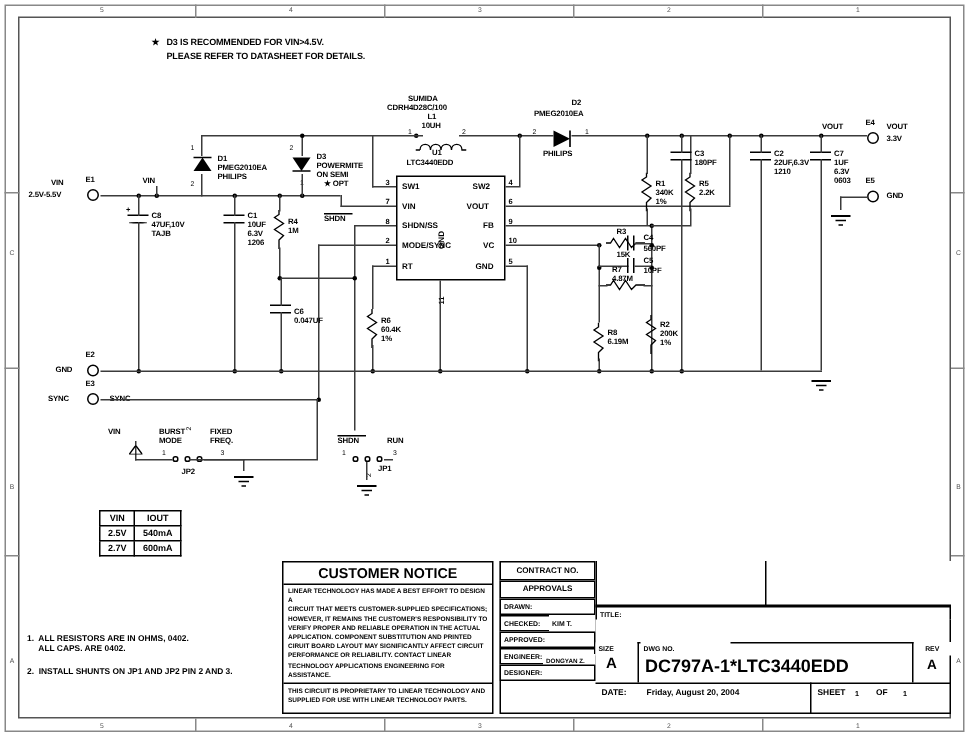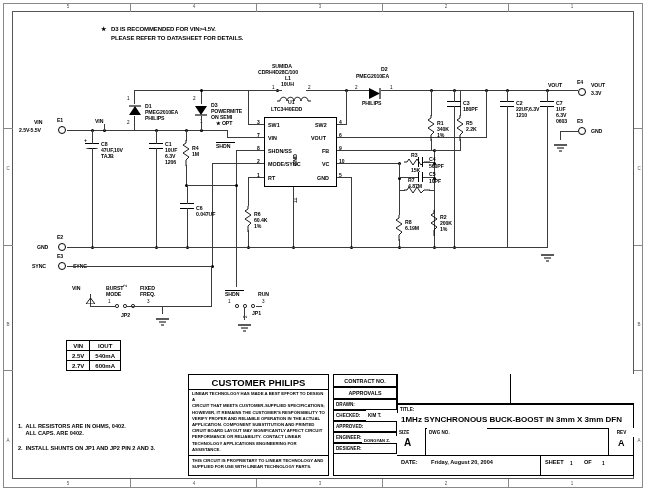--- a/index.html
+++ b/index.html
@@ -554,21 +554,21 @@
       </tr>
     </tbody>
       </table>
   </div>
 
   <div class="note" style="left:18px;top:423px;white-space:pre;">1.  ALL RESISTORS ARE IN OHMS, 0402.
      ALL CAPS. ARE 0402.</div>
   <div class="note" style="left:18px;top:445px;white-space:pre;">2.  INSTALL SHUNTS ON JP1 AND JP2 PIN 2 AND 3.</div>
 
   <div class="cn-box" style="left:188px;top:374px;width:141px;height:102px;">
-    <div class="cn-title">CUSTOMER PHILIPS</div>
+    <div class="cn-title">CUSTOMER NOTICE</div>
     <div class="cn-body" style="white-space:pre-line;">LINEAR TECHNOLOGY HAS MADE A BEST EFFORT TO DESIGN A
 CIRCUIT THAT MEETS CUSTOMER-SUPPLIED SPECIFICATIONS;
 HOWEVER, IT REMAINS THE CUSTOMER'S RESPONSIBILITY TO
 VERIFY PROPER AND RELIABLE OPERATION IN THE ACTUAL
 APPLICATION.  COMPONENT SUBSTITUTION AND PRINTED
 CIRUIT BOARD LAYOUT MAY SIGNIFICANTLY AFFECT CIRCUIT
 PERFORMANCE OR RELIABILITY.  CONTACT LINEAR
 TECHNOLOGY APPLICATIONS ENGINEERING FOR ASSISTANCE.</div>
     <div class="cn-foot" style="white-space:pre-line;">THIS CIRCUIT IS PROPRIETARY TO LINEAR TECHNOLOGY AND
 SUPPLIED FOR USE WITH LINEAR TECHNOLOGY PARTS.</div>
@@ -597,26 +597,26 @@
   <div class="ltsub" style="position:absolute;left:437px;top:396px;">TECHNOLOGY</div>
   <div class="addr" style="left:513px;top:376px;white-space:pre-line;">1630 McCarthy Blvd.
 Milpitas, CA 95035
 Phone: (408)432-1900
 Fax: (408)434-0507
 LTC Confidential-For Customer Use Only</div>
   <div class="box" style="left:397px;top:374px;width:237px;height:30px;border-top:none;border-right:none;border-bottom-width:1px;"></div>
   <div class="zline" style="left:510px;top:374px;width:1px;height:30px;background:#000;"></div>
 
   <div class="tb" style="left:397px;top:404px;width:237px;height:9px;border-bottom:none;">TITLE:</div>
-  <div class="ttl" style="left:401px;top:415px;">1MHz SYNCHRONOUS BUCK-BOOST IN 3mm X 3mm DFN</div>
   <div class="zline" style="left:397px;top:428px;width:237px;height:1px;background:#000;"></div>
 
   <div class="tb" style="left:397px;top:428px;width:28px;height:9px;border:none;">SIZE</div>
   <div class="szA" style="left:404px;top:437px;">A</div>
   <div class="tb" style="left:427px;top:428px;width:60px;height:9px;border:none;">DWG NO.</div>
+  <div class="dwg" style="left:430px;top:437px;">DC797A-1*LTC3440EDD</div>
   <div class="tb c" style="left:609px;top:428px;width:25px;height:9px;border:none;">REV</div>
   <div class="revA" style="left:618px;top:438px;">A</div>
   <div class="zline" style="left:425px;top:428px;width:1px;height:27px;background:#000;"></div>
   <div class="zline" style="left:608px;top:428px;width:1px;height:27px;background:#000;"></div>
   <div class="zline" style="left:397px;top:455px;width:237px;height:1px;background:#000;"></div>
 
   <div class="tb" style="left:399px;top:457px;width:26px;height:10px;border:none;font-size:5.6px;">DATE:</div>
   <div class="tb" style="left:429px;top:457px;width:100px;height:10px;border:none;font-size:5.6px;">Friday, August 20, 2004</div>
   <div class="tb" style="left:543px;top:457px;width:24px;height:10px;border:none;font-size:5.6px;">SHEET</div>
   <div class="tb" style="left:568px;top:458px;width:8px;height:10px;border:none;font-size:4.8px;">1</div>

